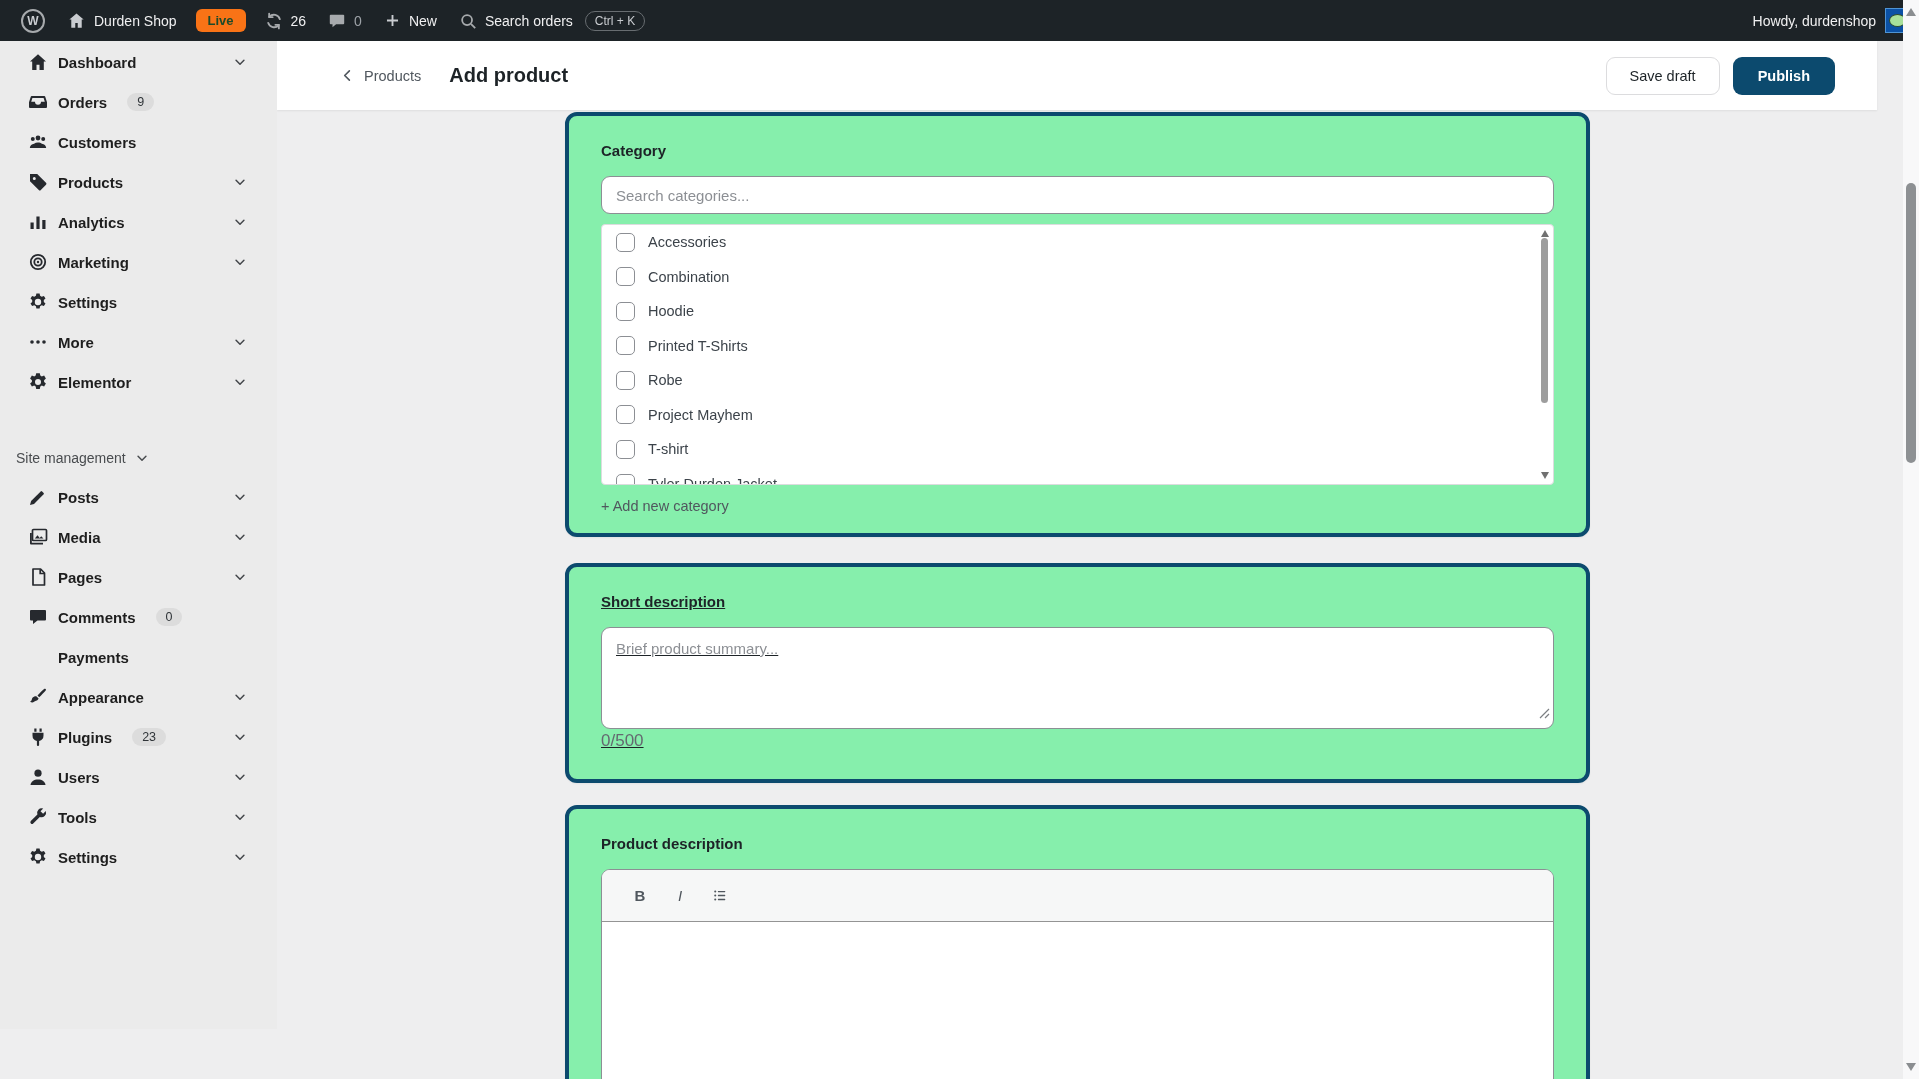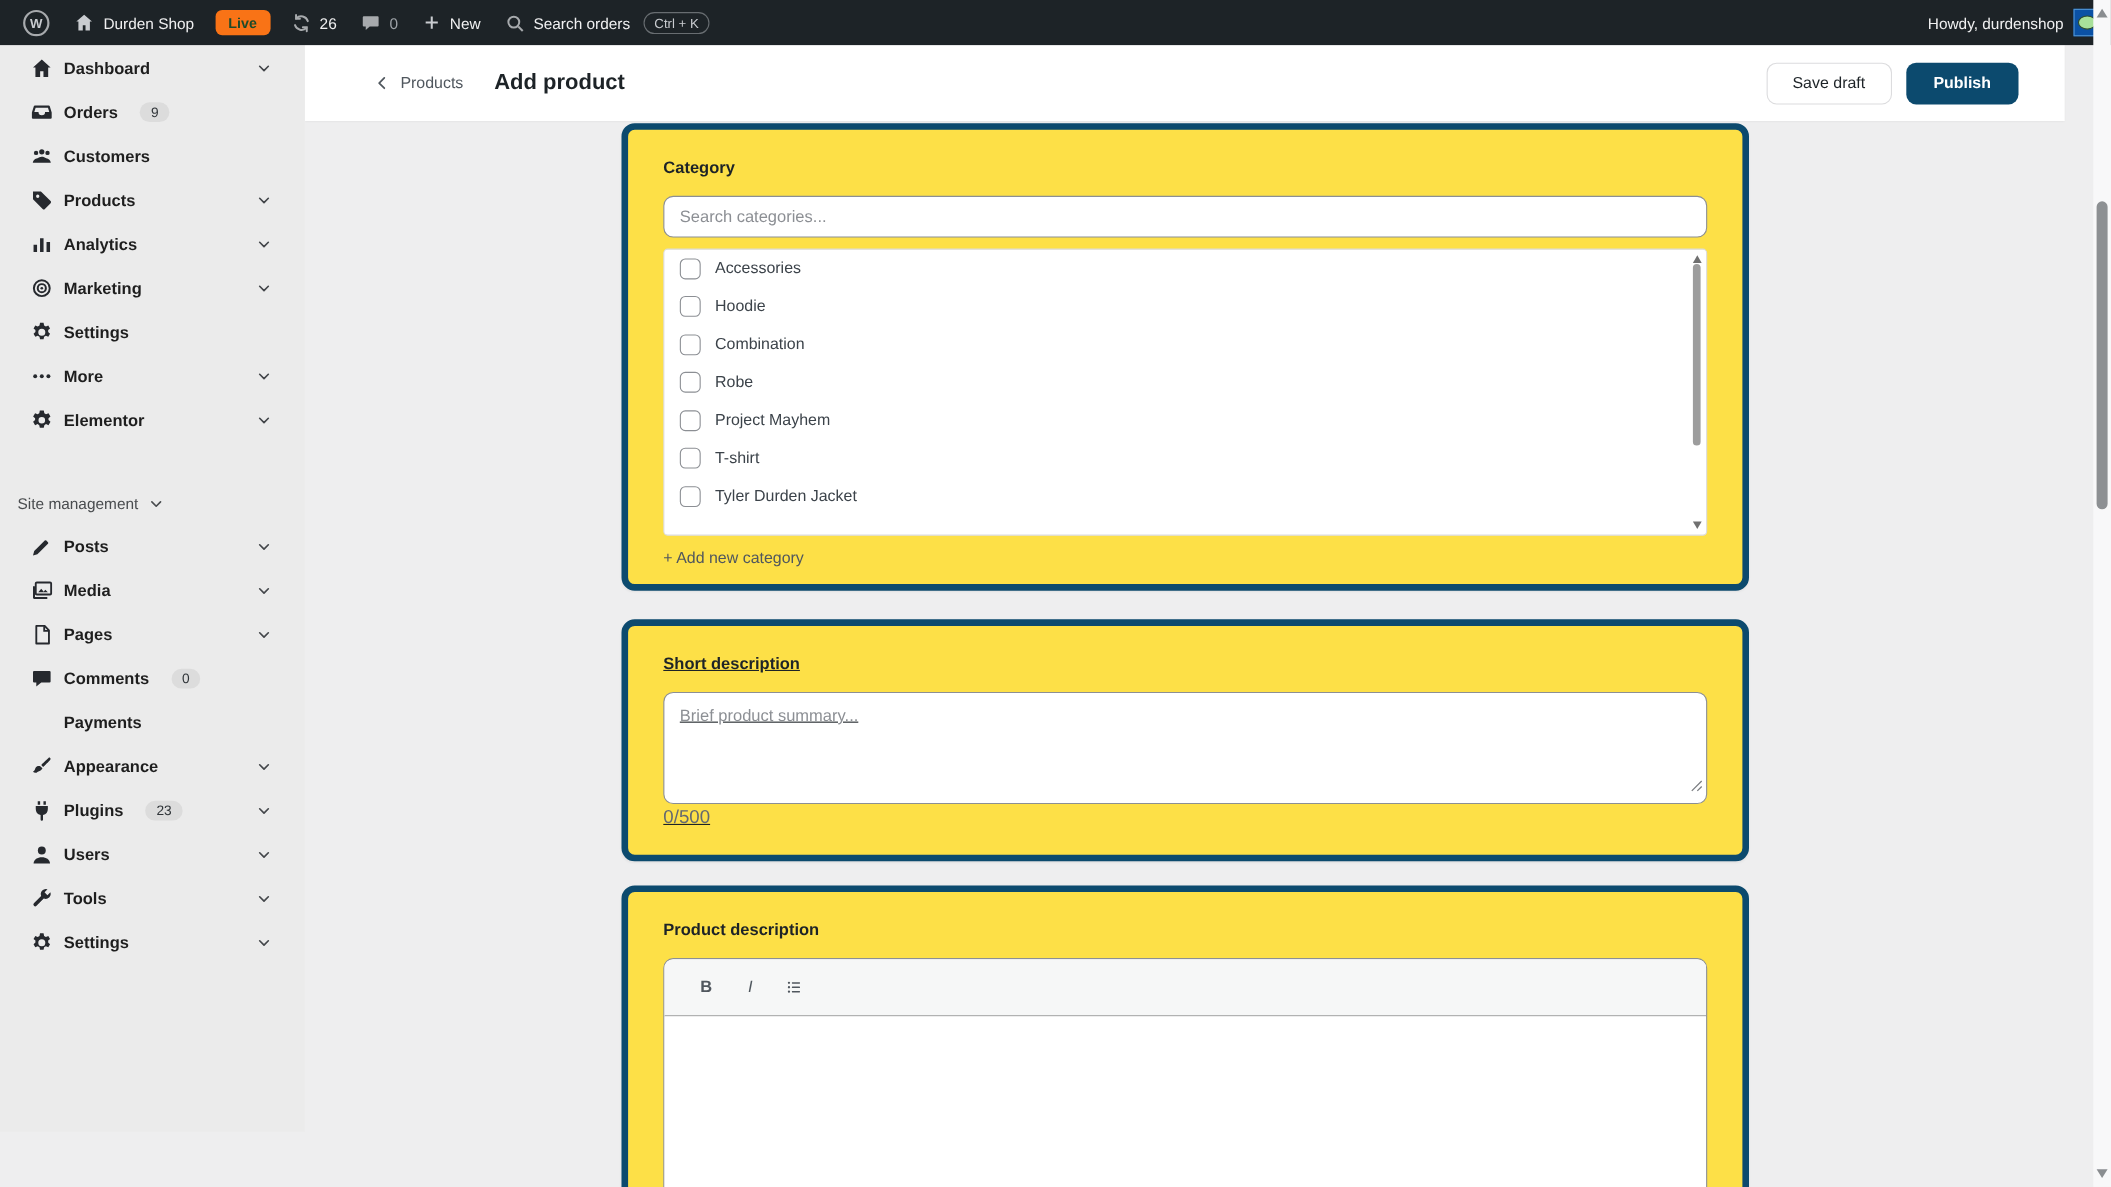--- a/index.html
+++ b/index.html
@@ -73,22 +73,22 @@
   }
   .breadcrumb{ display:flex; align-items:center; gap:9px; color:#50575e; font-size:14.5px; cursor:pointer; }
   .page-title{ font-size:20px; font-weight:bold; color:#1d2327; margin-left:28px; }
   .header-actions{ margin-left:auto; display:flex; gap:13px; }
   .btn{ height:38px; border-radius:9px; font-size:14.5px; cursor:pointer;
         font-family:"Liberation Sans", sans-serif; display:flex; align-items:center; }
   .btn-secondary{ background:#fff; border:1px solid #dcdcde; color:#1d2327; padding:0 23px; }
   .btn-primary{ background:#0c4a6e; border:none; color:#fff; font-weight:bold; padding:0 25px; }
 
   .card{
-    position:absolute; left:288px; width:1025px; background:#fde047;
-    border:6px solid #0c4a6e; border-radius:12px;
+    position:absolute; left:288px; width:1025px; background:#86efac;
+    border:4px solid #0c4a6e; border-radius:12px;
     box-shadow:0 1px 2px rgba(0,0,0,.05); padding:26px 32px;
   }
   .card-title{ font-size:15px; font-weight:bold; color:#1d2327; height:20px; }
 
   
   #category-card{ top:71px; height:425px; }
   .search-input{
     margin-top:14px; width:100%; height:38px; border:1px solid #8c8f94; border-radius:9px;
     padding:0 14px; font-size:15px; color:#1d2327; outline:none;
     font-family:"Liberation Sans", sans-serif;
@@ -473,25 +473,29 @@
     <div class="card-title">Category</div>
     <input class="search-input" type="text" placeholder="Search categories..." style="">
     <div class="category-listbox">
       <div id="category-list">
           <div class="cat-row">
             <span class="checkbox"></span>
             <span class="cat-label">Accessories</span>
           </div>
           <div class="cat-row">
             <span class="checkbox"></span>
+            <span class="cat-label">Combination</span>
+          </div>
+          <div class="cat-row">
+            <span class="checkbox"></span>
             <span class="cat-label">Hoodie</span>
           </div>
           <div class="cat-row">
             <span class="checkbox"></span>
-            <span class="cat-label">Combination</span>
+            <span class="cat-label">Printed T-Shirts</span>
           </div>
           <div class="cat-row">
             <span class="checkbox"></span>
             <span class="cat-label">Robe</span>
           </div>
           <div class="cat-row">
             <span class="checkbox"></span>
             <span class="cat-label">Project Mayhem</span>
           </div>
           <div class="cat-row">

